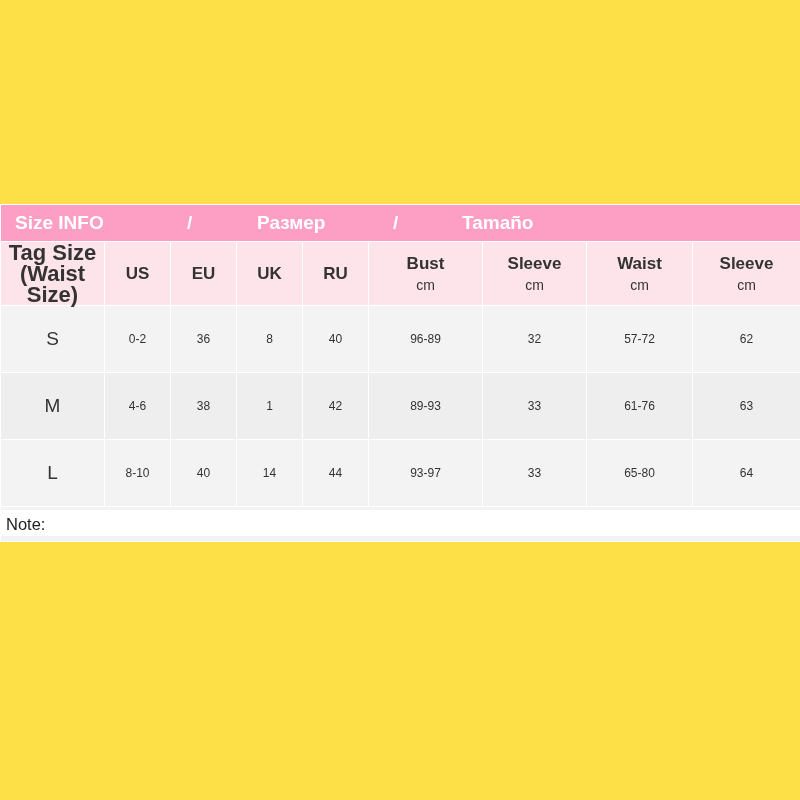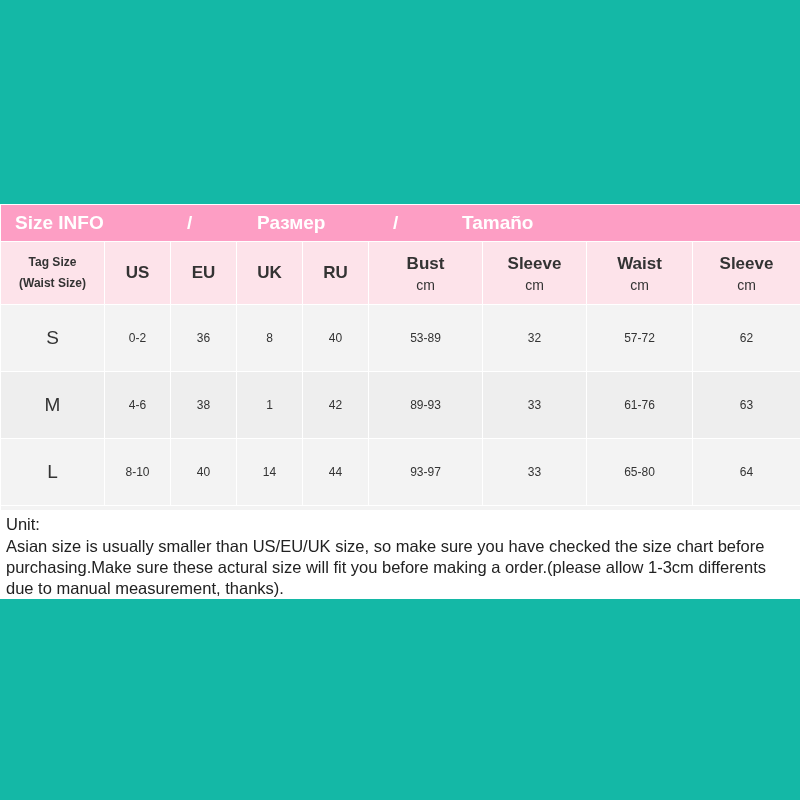--- a/index.html
+++ b/index.html
@@ -7,21 +7,21 @@
     padding: 0;
     width: 800px;
     height: 800px;
     background: #ffffff;
     font-family: "Liberation Sans", sans-serif;
   }
   #page {
     position: relative;
     width: 800px;
     height: 800px;
-    background: #14b8a6;
+    background: #fde047;
     overflow: hidden;
   }
   .chart-wrap {
     position: absolute;
     left: 0;
     top: 204px;
     width: 800px;
   }
   table.size-table {
     border-collapse: collapse;
@@ -68,21 +68,21 @@
   
   .hdr td {
     background: #fde3ea;
     height: 62px;
     font-size: 17px;
     font-weight: bold;
     color: #2e2e2e;
     padding: 0 2px;
   }
   .hdr td.tag {
-    font-size: 12px;
+    font-size: 22px;
     line-height: 21px;
   }
   .hdr td .unit {
     display: block;
     font-size: 14px;
     font-weight: normal;
     margin-top: 3px;
   }
 
   
@@ -205,21 +205,21 @@
           <span class="unit">cm</span>
         </td>
       </tr>
 
       <tr class="data-row row-a">
         <td class="sz">S</td>
         <td>0-2</td>
         <td>36</td>
         <td>8</td>
         <td>40</td>
-        <td>53-89</td>
+        <td>96-89</td>
         <td>32</td>
         <td>57-72</td>
         <td>62</td>
       </tr>
 
       <tr class="data-row row-b">
         <td class="sz">M</td>
         <td>4-6</td>
         <td>38</td>
         <td>1</td>
@@ -248,17 +248,16 @@
             <span class="u1">Unit: cm/inch</span>
             <span class="u2">1inch=2.54cm</span>
           </div>
         </td>
       </tr>
     </tbody>
       </table>
   </div>
 
   <div class="note">
-    <div class="note-label">Unit:</div>
-    <div class="note-body">Asian size is usually smaller than US/EU/UK size, so make sure you have checked the size chart before purchasing.Make sure these actural size will fit you before making a order.(please allow 1-3cm differents due to manual measurement, thanks).</div>
+    <div class="note-label">Note:</div>
   </div>
 
 </div>
 
 </body></html>

